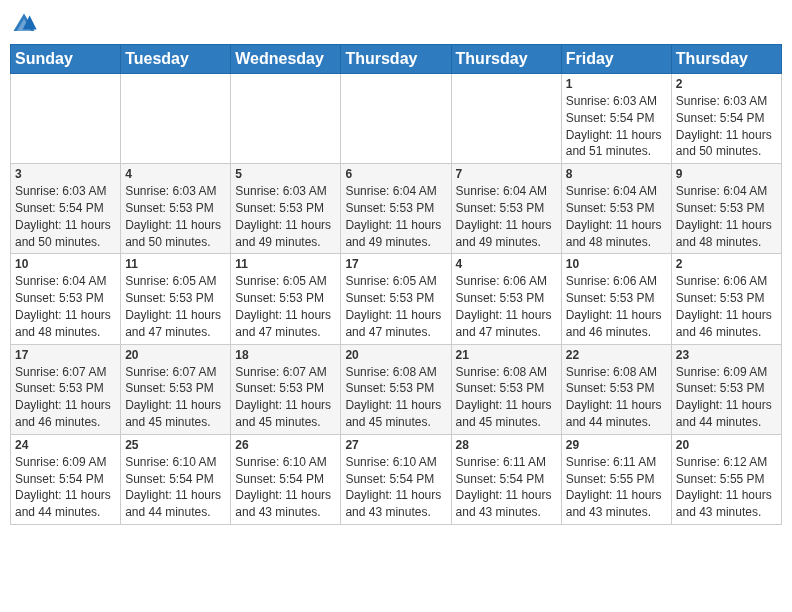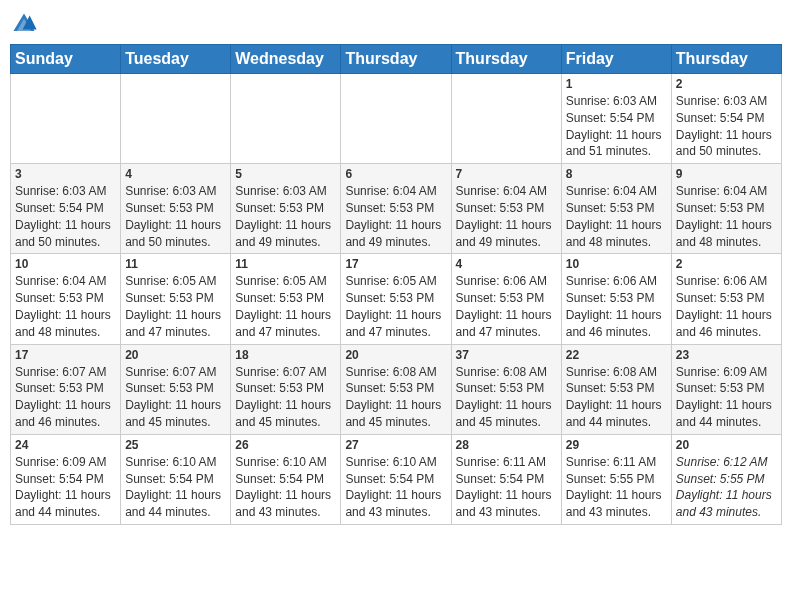--- a/index.html
+++ b/index.html
@@ -266,21 +266,21 @@
 and 45 minutes.</div>
         </td>
         <td>
           <span class="day-number">20</span>
           <div class="day-info" style="white-space: pre-line;">Sunrise: 6:08 AM
 Sunset: 5:53 PM
 Daylight: 11 hours
 and 45 minutes.</div>
         </td>
         <td>
-          <span class="day-number">37</span>
+          <span class="day-number">21</span>
           <div class="day-info" style="white-space: pre-line;">Sunrise: 6:08 AM
 Sunset: 5:53 PM
 Daylight: 11 hours
 and 45 minutes.</div>
         </td>
         <td>
           <span class="day-number">22</span>
           <div class="day-info" style="white-space: pre-line;">Sunrise: 6:08 AM
 Sunset: 5:53 PM
 Daylight: 11 hours
@@ -332,20 +332,20 @@
         </td>
         <td>
           <span class="day-number">29</span>
           <div class="day-info" style="white-space: pre-line;">Sunrise: 6:11 AM
 Sunset: 5:55 PM
 Daylight: 11 hours
 and 43 minutes.</div>
         </td>
         <td>
           <span class="day-number">20</span>
-          <div class="day-info" style="white-space: pre-line; font-style: italic;">Sunrise: 6:12 AM
+          <div class="day-info" style="white-space: pre-line;">Sunrise: 6:12 AM
 Sunset: 5:55 PM
 Daylight: 11 hours
 and 43 minutes.</div>
         </td>
       </tr>
     </tbody>
 </table>
 
 </body></html>

